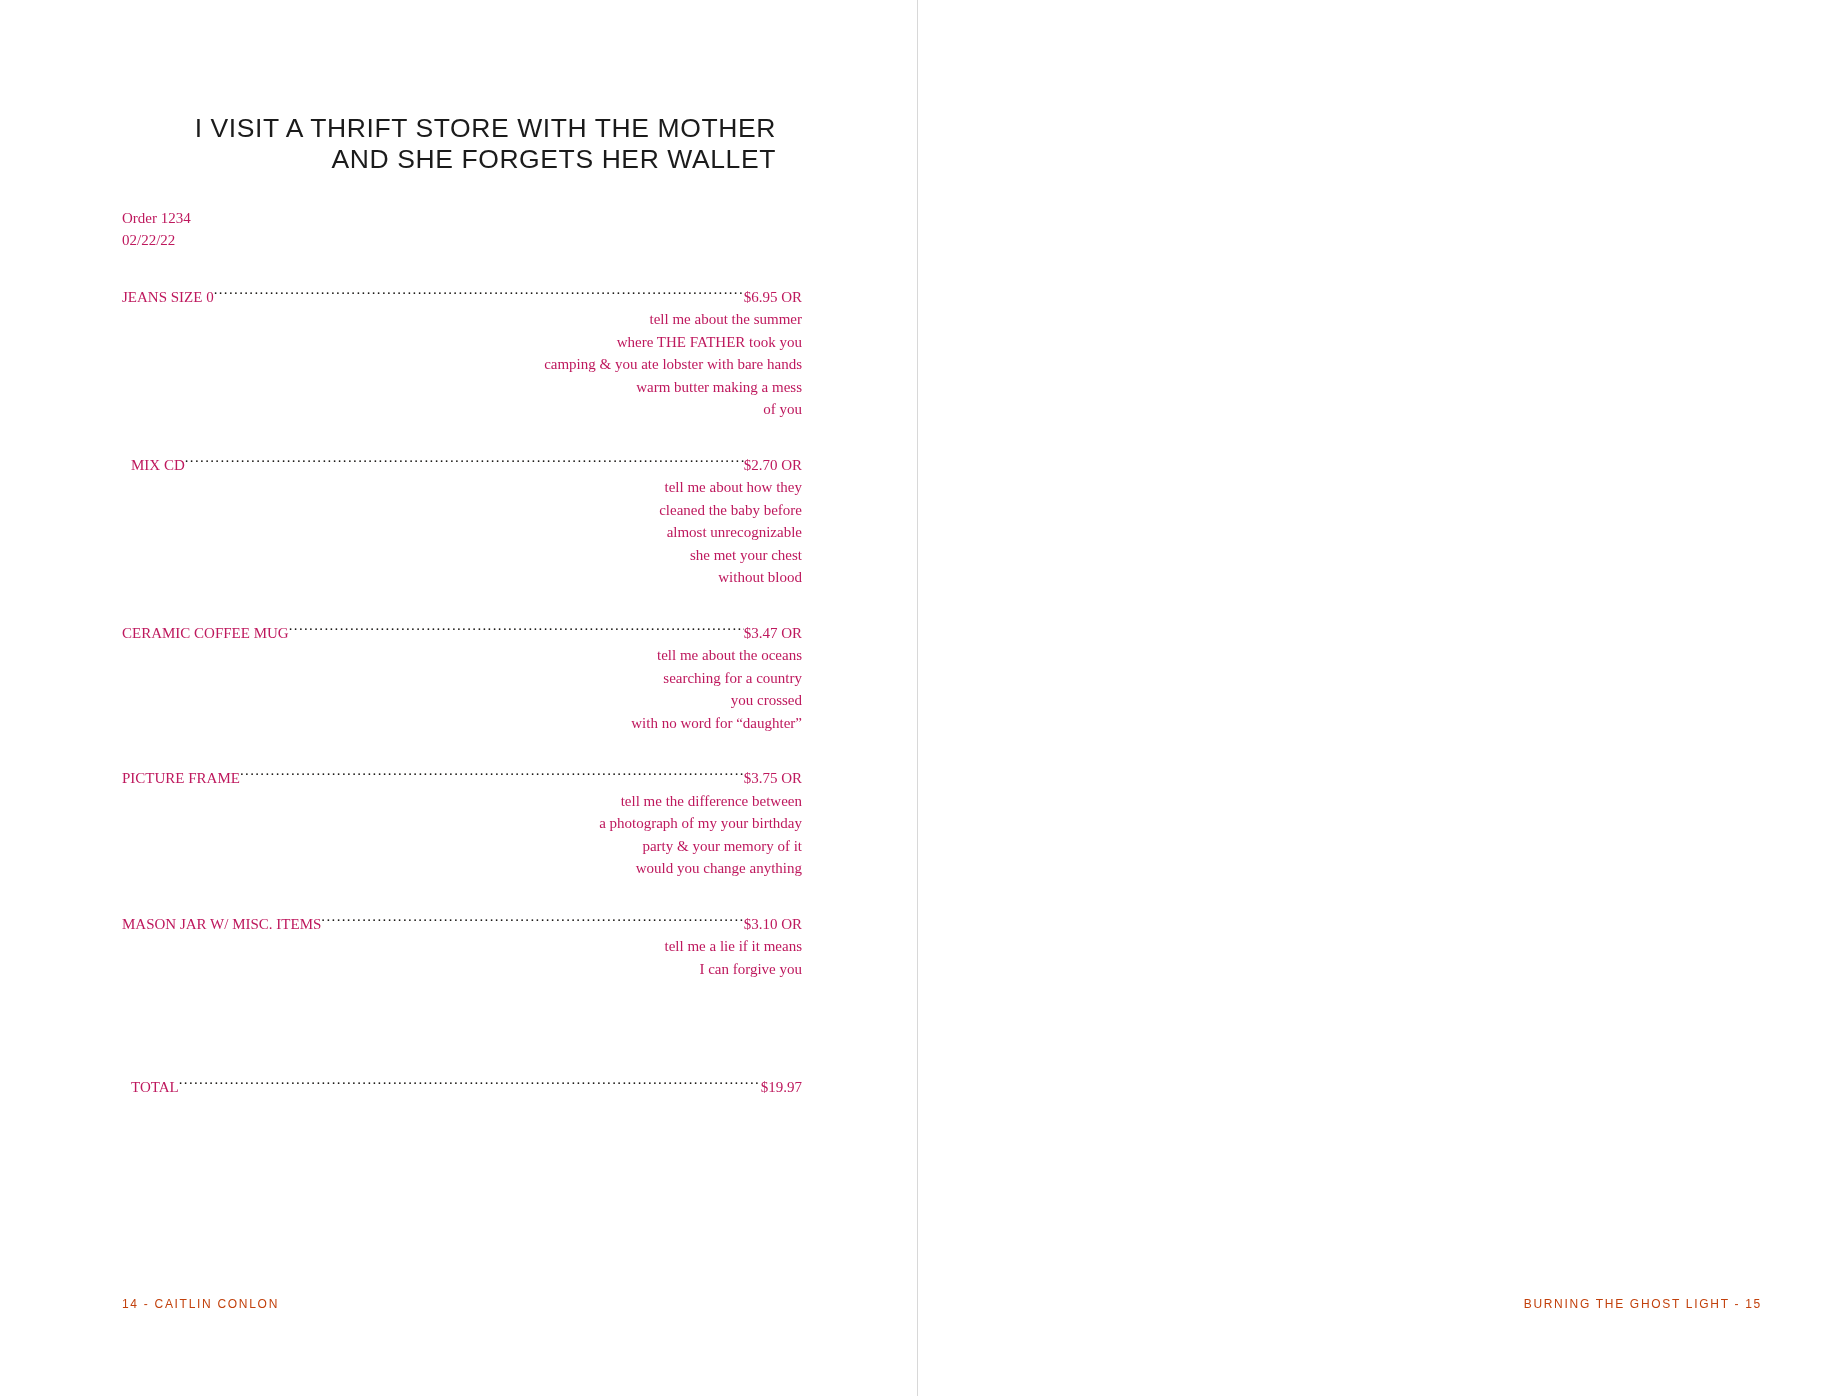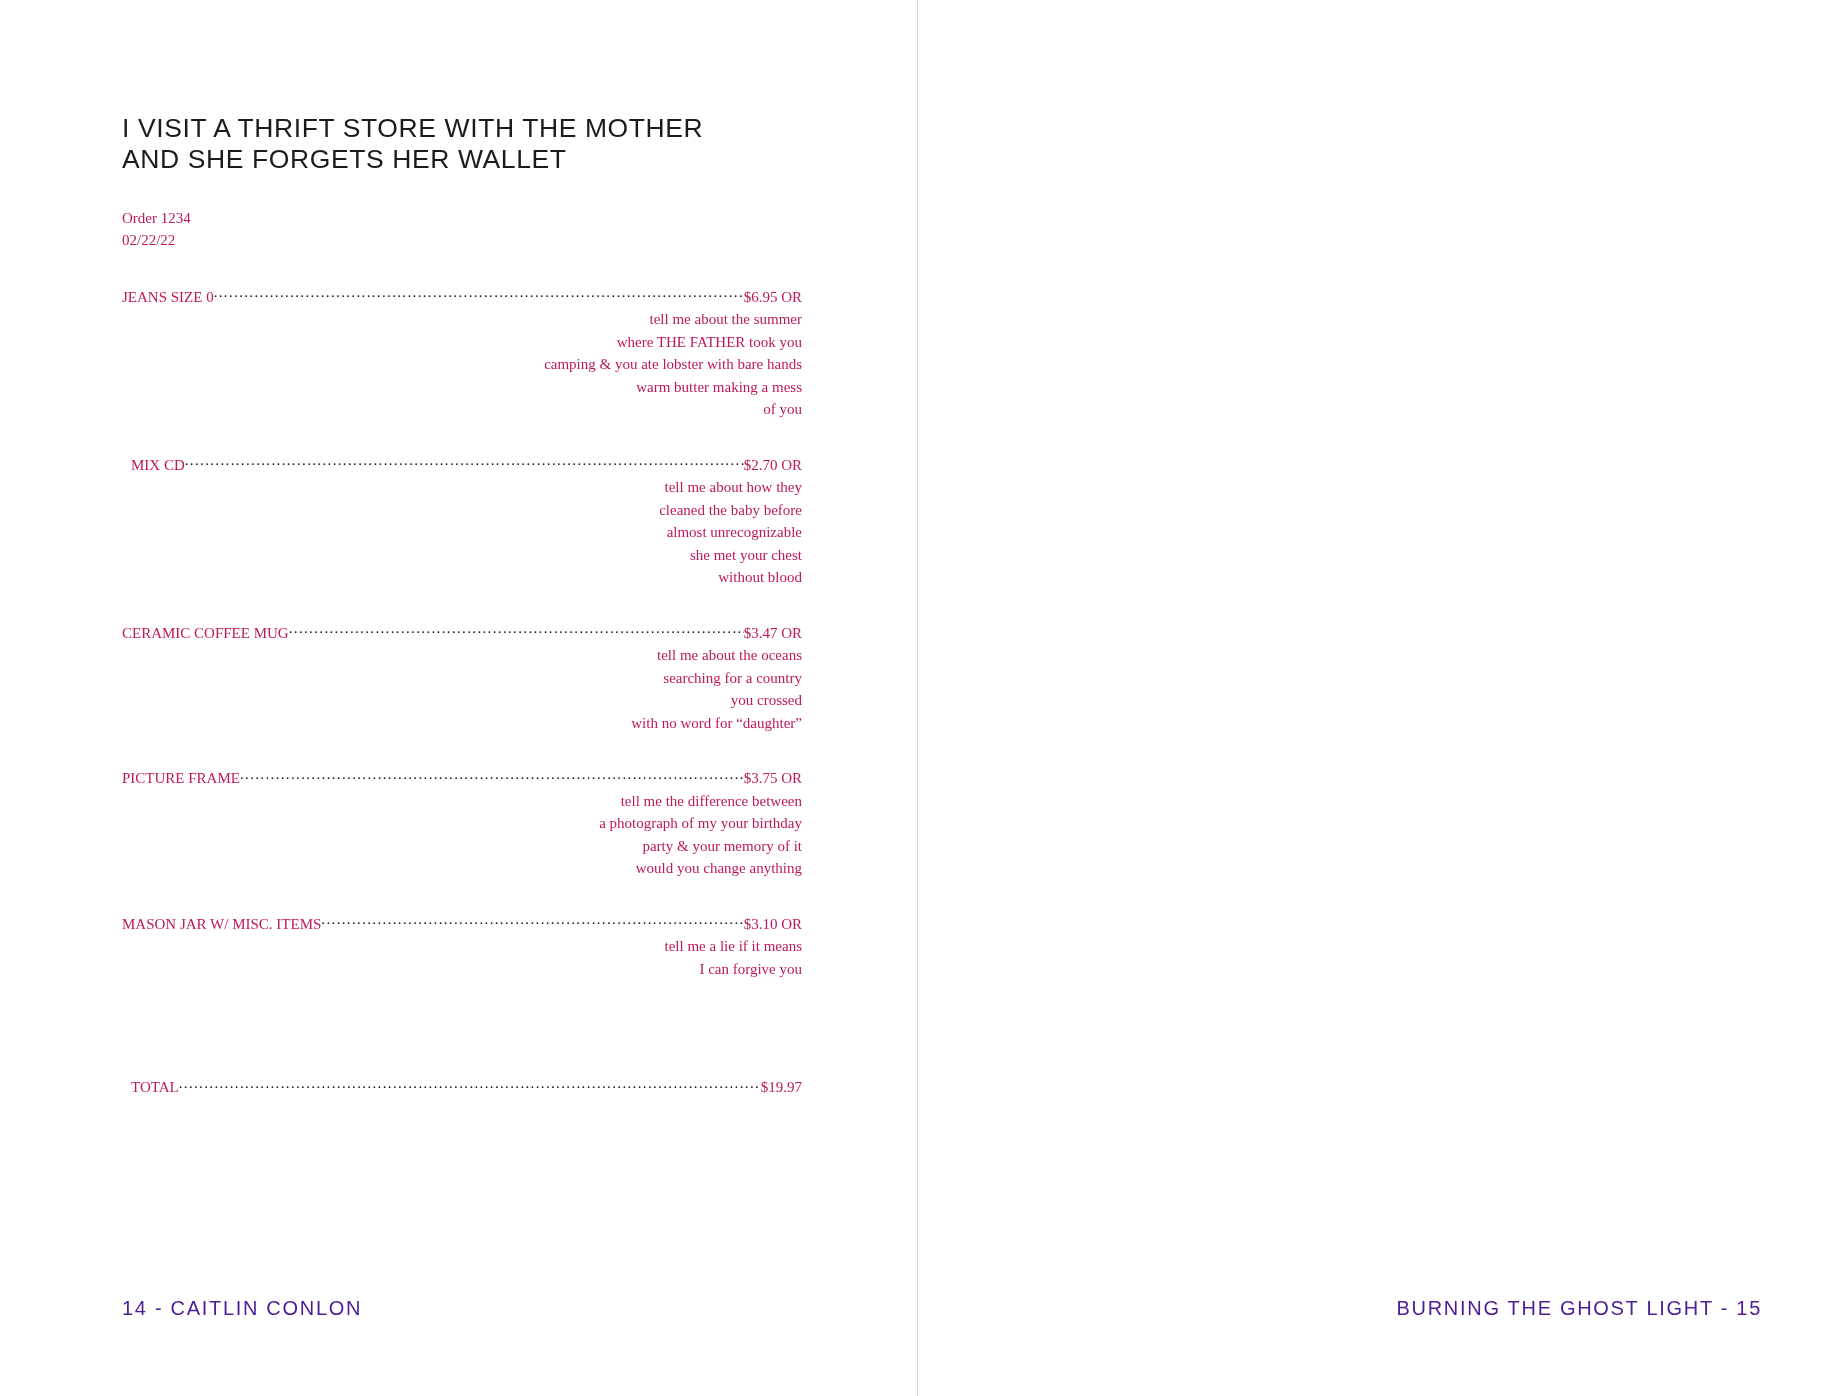--- a/index.html
+++ b/index.html
@@ -39,21 +39,21 @@
   .poem-title {
     position: absolute;
     font-family: "Liberation Sans", sans-serif;
     font-weight: 400;
     font-size: 26.5px;
     line-height: 1.17;
     letter-spacing: 0.6px;
     color: #1b1b1b;
     margin: 0;
   }
-  .poem-title-left  { left: 122px; top: 113px; width: 640px; }
+  .poem-title-left  { left: 136px; top: 113px; width: 640px; text-align: right; }
 
   
   .receipt {
     position: absolute;
     left: 122px;
     top: 208px;
     width: 680px;
     font-family: "Liberation Serif", "DejaVu Serif", serif;
     font-size: 15px;
     color: #be185d;
@@ -66,21 +66,21 @@
   .order-meta div { white-space: nowrap; }
 
   .items { margin-top: 34px; }
 
   .item-block { margin-bottom: 33px; }
   .item-block:last-child { margin-bottom: 15px; }
 
   
   .item-line {
     display: flex;
-    align-items: center;
+    align-items: flex-start;
     width: 100%;
     white-space: nowrap;
     line-height: 1.5;
   }
   .item-name { flex: 0 0 auto; }
   .leader {
     flex: 1 1 auto;
     min-width: 6px;
     overflow: hidden;
     
@@ -107,23 +107,23 @@
   }
   .item-lines div { white-space: nowrap; }
 
   .total-block { margin-top: 96px; }
 
   
   .folio {
     position: absolute;
     bottom: 0;
     font-family: "Liberation Sans", sans-serif;
-    font-size: 20px;
+    font-size: 12px;
     letter-spacing: 1.7px;
-    color: #4c1d95;
+    color: #c2410c;
     white-space: nowrap;
   }
   .folio-left  { left: 122px;  top: 1297px; }
   .folio-right { right: 122px; top: 1297px; text-align: right; }
 </style>
 </head>
 <body>
 
 <div id="spread">
 

